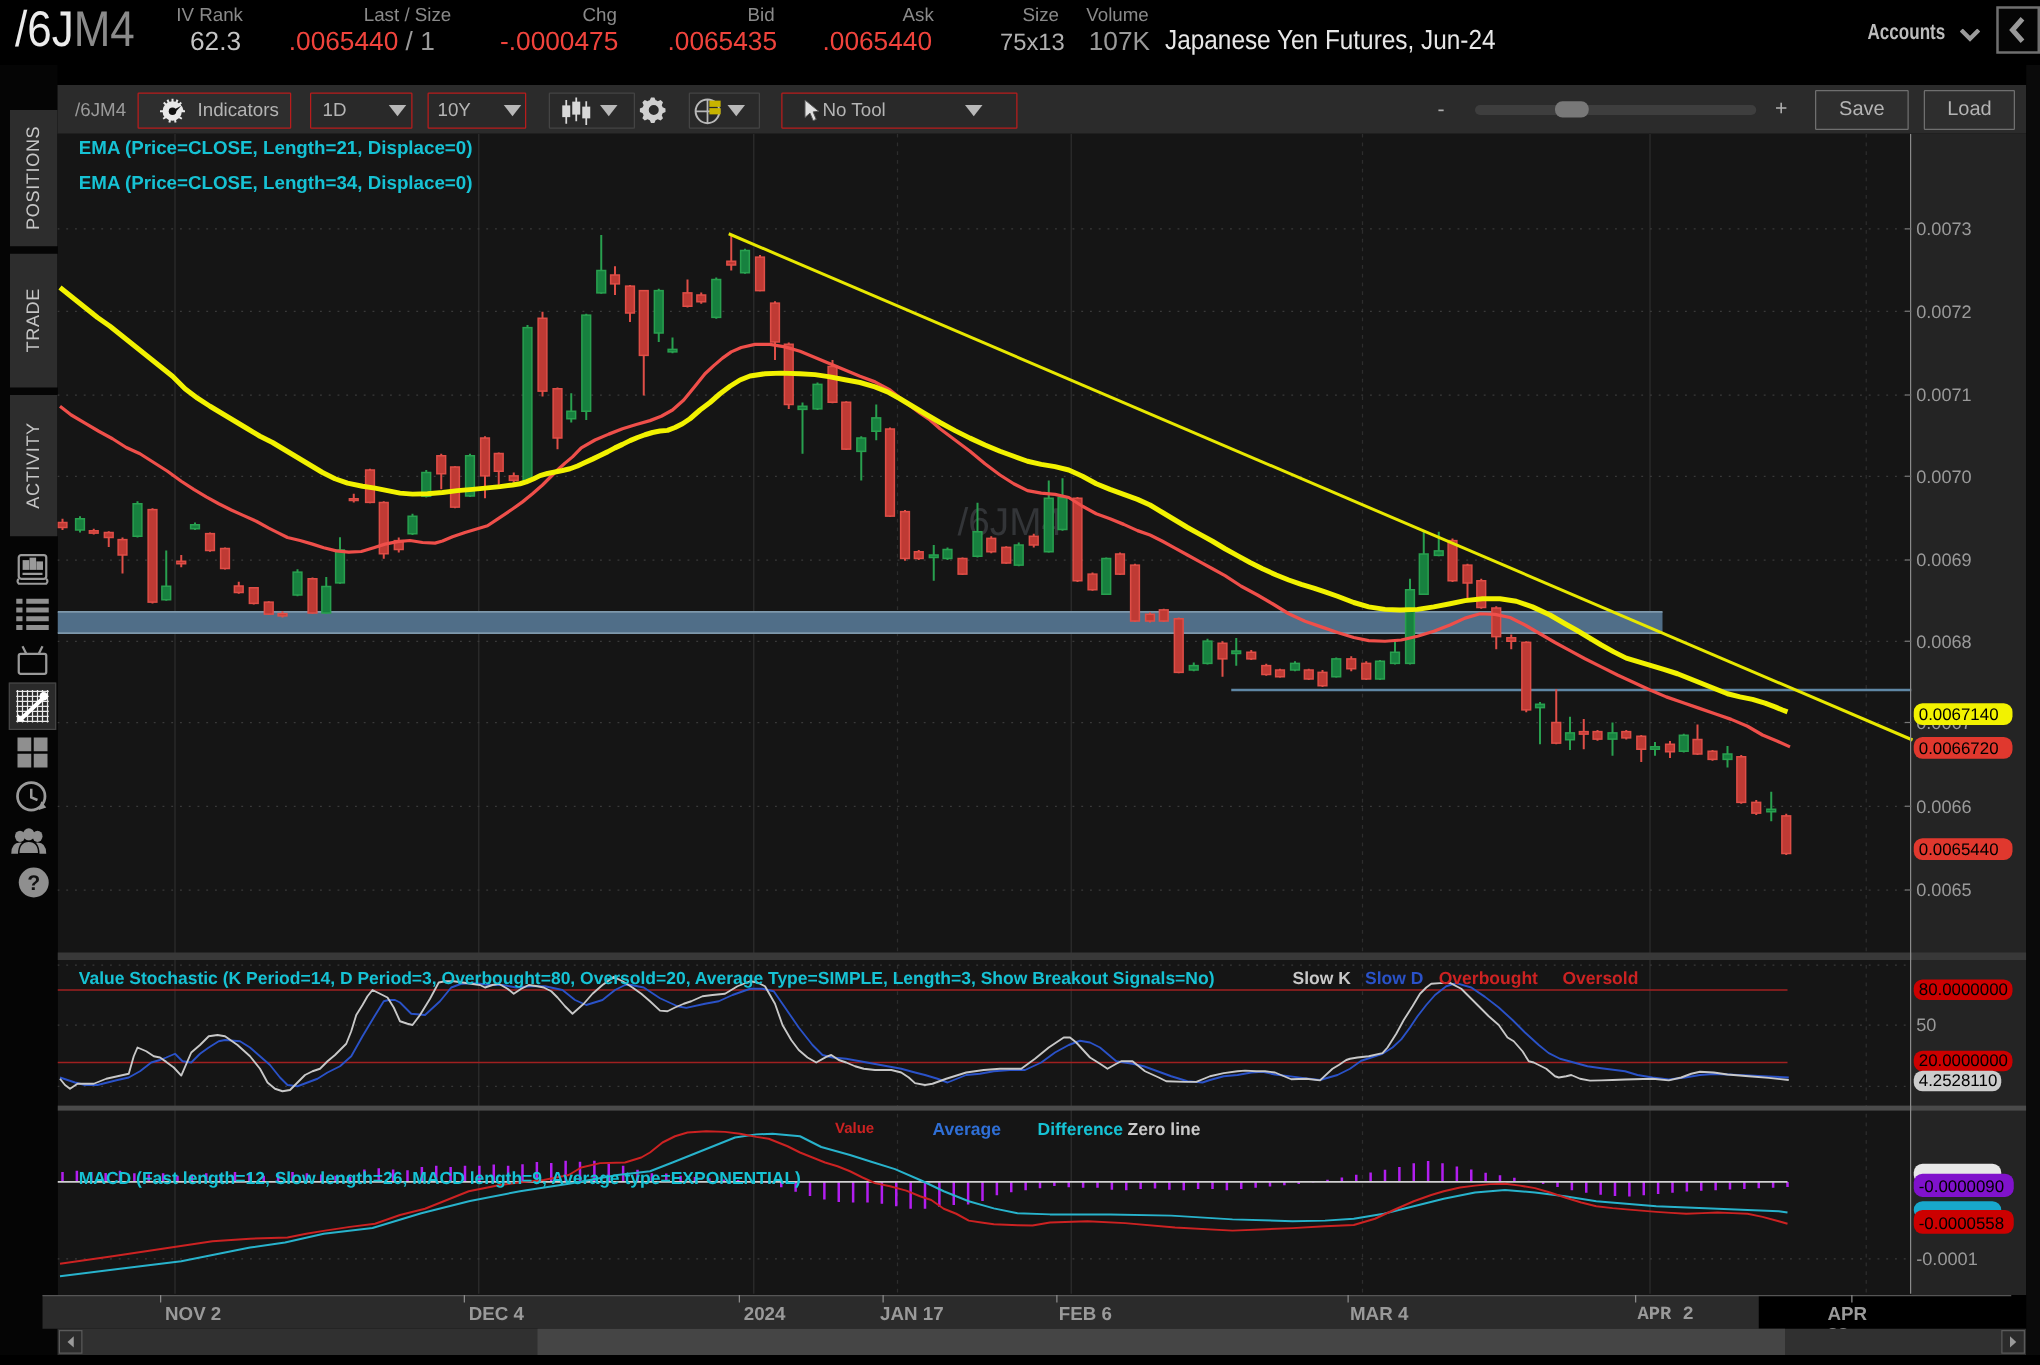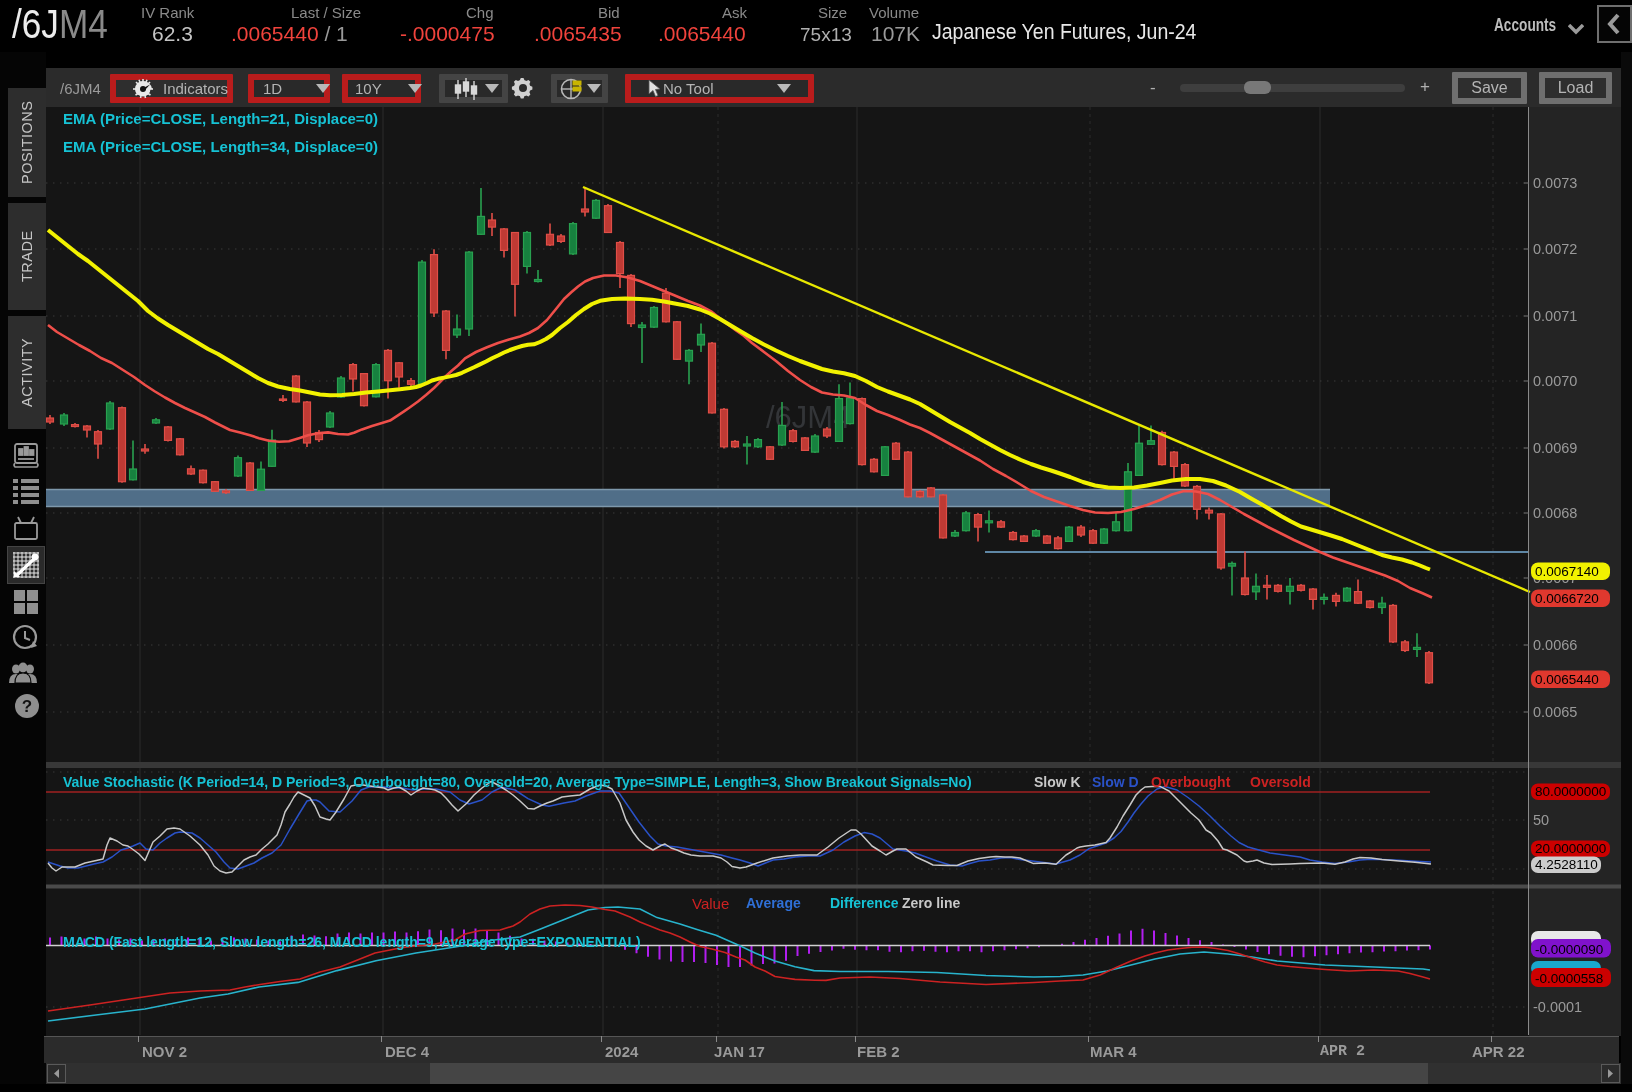--- a/index.html
+++ b/index.html
@@ -1,19 +1,19 @@
 <!DOCTYPE html>
 <html><head><meta charset="utf-8"><style>
 * {margin:0;padding:0;box-sizing:border-box;}
 html,body {width:1632px;height:1092px;background:#000;font-family:"Liberation Sans",sans-serif;overflow:hidden;}
 .abs {position:absolute;}
 .lbl {color:#8a8a8a;font-size:15px;}
 .val {color:#c4c4c4;font-size:21px;}
 .red {color:#f0433c;}
-.btn {position:absolute;border:6px solid #b91c1c;background:#2e2e2e;color:#b4b4b4;display:flex;align-items:center;border-radius:1px;}
+.btn {position:absolute;border:1px solid #b91c1c;background:#2e2e2e;color:#b4b4b4;display:flex;align-items:center;border-radius:1px;}
 .tri {width:0;height:0;border-left:7px solid transparent;border-right:7px solid transparent;border-top:9px solid #b8b8b8;}
 .vtab {position:absolute;left:8px;width:38px;background:#2d2d2d;color:#c6c6c6;display:flex;align-items:center;justify-content:center;writing-mode:vertical-rl;transform:rotate(180deg);font-size:14.5px;letter-spacing:0.5px;}
 </style></head>
 <body>
 
 <div class="abs" style="left:0;top:0;width:1632px;height:52px;background:#000;">
   <div class="abs" style="left:12px;top:2px;font-size:40px;transform:scaleX(0.88);transform-origin:0 0;"><span style="color:#ececec">/6J</span><span style="color:#8a8a8a">M4</span></div>
   <div class="abs lbl" style="left:141px;top:4px;">IV Rank</div>
   <div class="abs val" style="left:152px;top:22px;">62.3</div>
   <div class="abs lbl" style="left:291px;top:4px;">Last / Size</div>
@@ -420,37 +420,37 @@
 <div class="abs" style="left:63px;top:110px;color:#16c2d4;font-size:15px;font-weight:bold;">EMA (Price=CLOSE, Length=21, Displace=0)</div>
 <div class="abs" style="left:63px;top:138px;color:#16c2d4;font-size:15px;font-weight:bold;">EMA (Price=CLOSE, Length=34, Displace=0)</div>
 
 <div class="abs" style="left:63px;top:774px;font-size:14px;font-weight:bold;color:#16c2d4;white-space:nowrap;">Value Stochastic (K Period=14, D Period=3, Overbought=80, Oversold=20, Average Type=SIMPLE, Length=3, Show Breakout Signals=No)</div>
 <div class="abs" style="left:1034px;top:774px;font-size:14px;font-weight:bold;color:#c8c8c8;">Slow K</div>
 <div class="abs" style="left:1092px;top:774px;font-size:14px;font-weight:bold;color:#2a52c8;">Slow D</div>
 <div class="abs" style="left:1151px;top:774px;font-size:14px;font-weight:bold;color:#cc2222;">Overbought</div>
 <div class="abs" style="left:1250px;top:774px;font-size:14px;font-weight:bold;color:#cc2222;">Oversold</div>
 
 <div class="abs" style="left:63px;top:895px;font-size:14px;font-weight:bold;color:#16c2d4;white-space:nowrap;margin-top:39px;">MACD (Fast length=12, Slow length=26, MACD length=9, Average type=EXPONENTIAL)</div>
-<div class="abs" style="left:692px;top:895px;font-size:15px;font-weight:normal;color:#cc2222;">Value</div>
+<div class="abs" style="left:668px;top:895px;font-size:12px;font-weight:bold;color:#cc2222;">Value</div>
 <div class="abs" style="left:746px;top:895px;font-size:14px;font-weight:bold;color:#2f6fd6;">Average</div>
 <div class="abs" style="left:830px;top:895px;font-size:14px;font-weight:bold;color:#16c2d4;">Difference</div>
 <div class="abs" style="left:902px;top:895px;font-size:14px;font-weight:bold;color:#c8c8c8;">Zero line</div>
 
-<div class="abs" style="left:44px;top:1036px;width:1575px;height:27px;background:#2b2b2b;">
+<div class="abs" style="left:34px;top:1036px;width:1373px;height:27px;background:#2b2b2b;">
   <div class="abs" style="left:0;top:0;width:1575px;height:1px;background:#555;"></div>
   <div class="abs" style="left:94px;top:0;width:1px;height:6px;background:#8a8a8a;"></div>
   <div class="abs" style="left:98px;top:7px;color:#9a9a9a;font-size:15px;font-weight:bold;">NOV 2</div>
   <div class="abs" style="left:337px;top:0;width:1px;height:6px;background:#8a8a8a;"></div>
   <div class="abs" style="left:341px;top:7px;color:#9a9a9a;font-size:15px;font-weight:bold;">DEC 4</div>
   <div class="abs" style="left:557px;top:0;width:1px;height:6px;background:#8a8a8a;"></div>
   <div class="abs" style="left:561px;top:7px;color:#9a9a9a;font-size:15px;font-weight:bold;">2024</div>
   <div class="abs" style="left:672px;top:0;width:1px;height:6px;background:#8a8a8a;"></div>
   <div class="abs" style="left:670px;top:7px;color:#9a9a9a;font-size:15px;font-weight:bold;">JAN 17</div>
   <div class="abs" style="left:811px;top:0;width:1px;height:6px;background:#8a8a8a;"></div>
-  <div class="abs" style="left:813px;top:7px;color:#9a9a9a;font-size:15px;font-weight:bold;">FEB 2</div>
+  <div class="abs" style="left:813px;top:7px;color:#9a9a9a;font-size:15px;font-weight:bold;">FEB 6</div>
   <div class="abs" style="left:1044px;top:0;width:1px;height:6px;background:#8a8a8a;"></div>
   <div class="abs" style="left:1046px;top:7px;color:#9a9a9a;font-size:15px;font-weight:bold;">MAR 4</div>
   <div class="abs" style="left:1274px;top:0;width:1px;height:6px;background:#8a8a8a;"></div>
   <div class="abs" style="left:1276px;top:7px;color:#9a9a9a;font-size:15px;font-weight:bold;font-family:Liberation Mono, monospace;">APR 2</div>
   <div class="abs" style="left:1447px;top:0;width:1px;height:6px;background:#8a8a8a;"></div>
   <div class="abs" style="left:1428px;top:7px;color:#9a9a9a;font-size:15px;font-weight:bold;">APR 22</div>
 </div>
 
 <div class="abs" style="left:46px;top:1063px;width:1575px;height:21px;background:#303030;">
   <div class="abs" style="left:384px;top:0;width:998px;height:21px;background:#454545;"></div>

